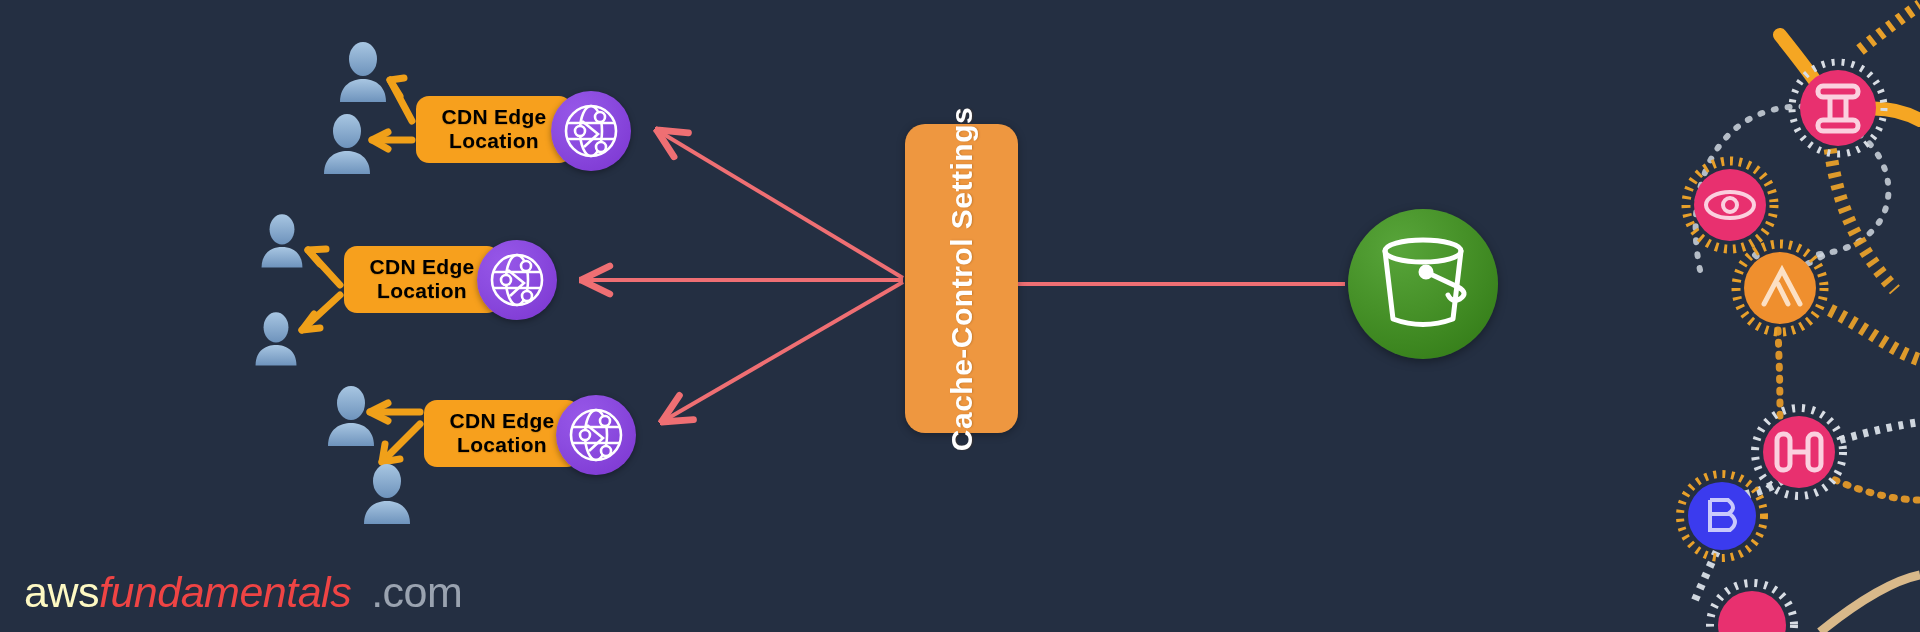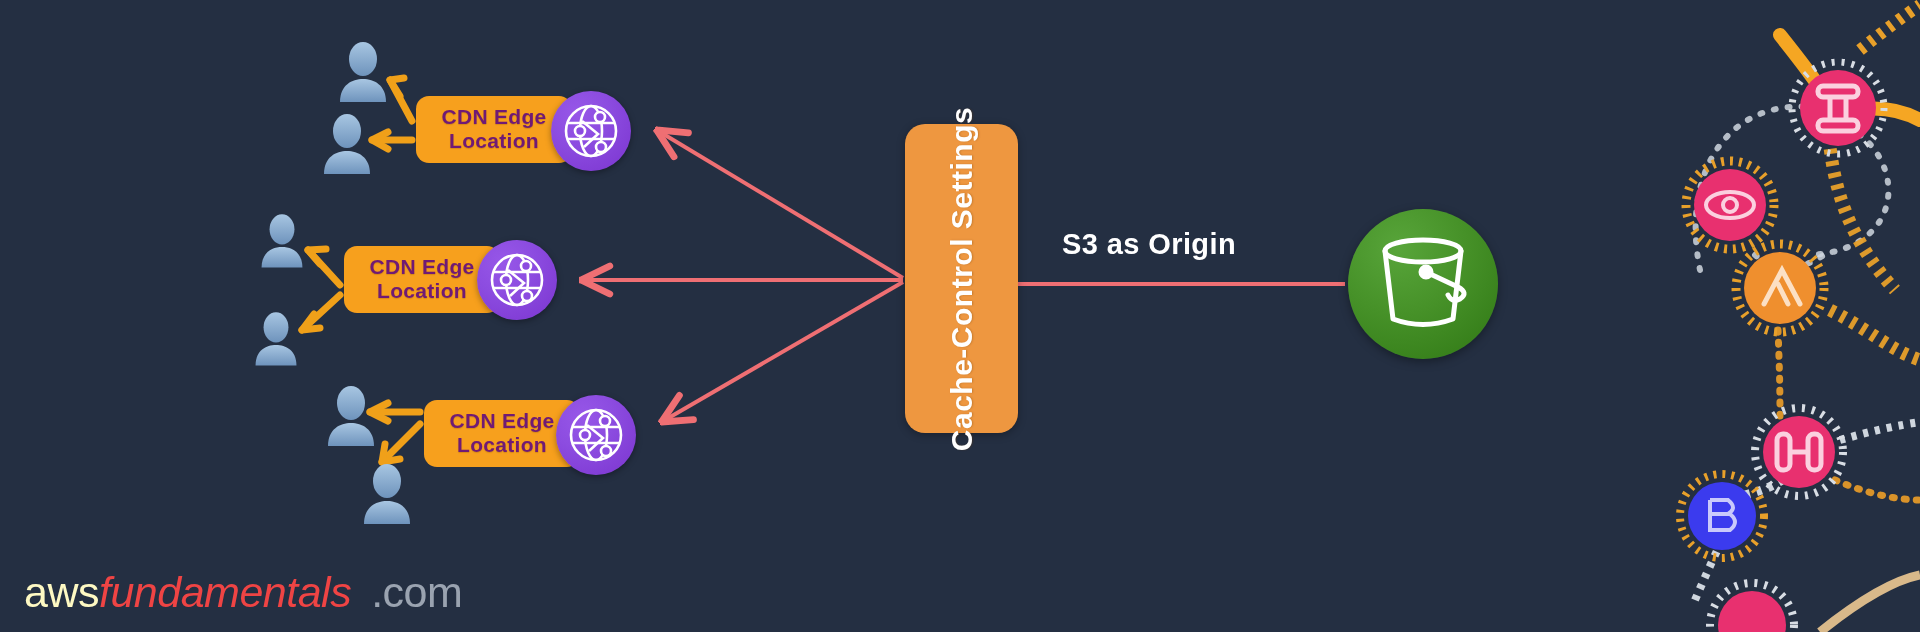--- a/index.html
+++ b/index.html
@@ -35,21 +35,21 @@
     height: 632px;
   }
   
   .edge-row {
     position: absolute;
   }
   .pill {
     position: absolute;
     background: #F7A01D;
     border-radius: 13px;
-    color: #701a75;
+    color: #000000;
     font-weight: bold;
     font-size: 21px;
     line-height: 24px;
     text-align: center;
     padding: 9px 14px 10px 14px;
     letter-spacing: 0.3px;
     text-shadow: 0 1px 1px rgba(120,70,0,.25);
     white-space: nowrap;
     box-sizing: border-box;
   }
@@ -357,21 +357,20 @@
           <circle cx="50" cy="56" r="5"></circle>
         </g>
       </svg>
     </div>
   </div>
 
   <div id="cache-box">
     <div id="cache-box-label">Cache-Control Settings</div>
   </div>
 
-  <div id="s3-label">S3 as Origin</div>
   <div id="s3-circle">
     <svg viewBox="0 0 150 150" xmlns="http://www.w3.org/2000/svg">
       <g stroke="#ffffff" stroke-width="5" fill="none" stroke-linecap="round" stroke-linejoin="round">
         <ellipse cx="75" cy="42" rx="38" ry="11"></ellipse>
         <path d="M 37 42 L 45 110 Q 75 121 105 110 L 113 42"></path>
         <path d="M 78 63 L 110 78 Q 121 84 112 90 Q 104 94 100 86"></path>
         <circle cx="78" cy="63" r="5" fill="#ffffff"></circle>
       </g>
     </svg>
   </div>

